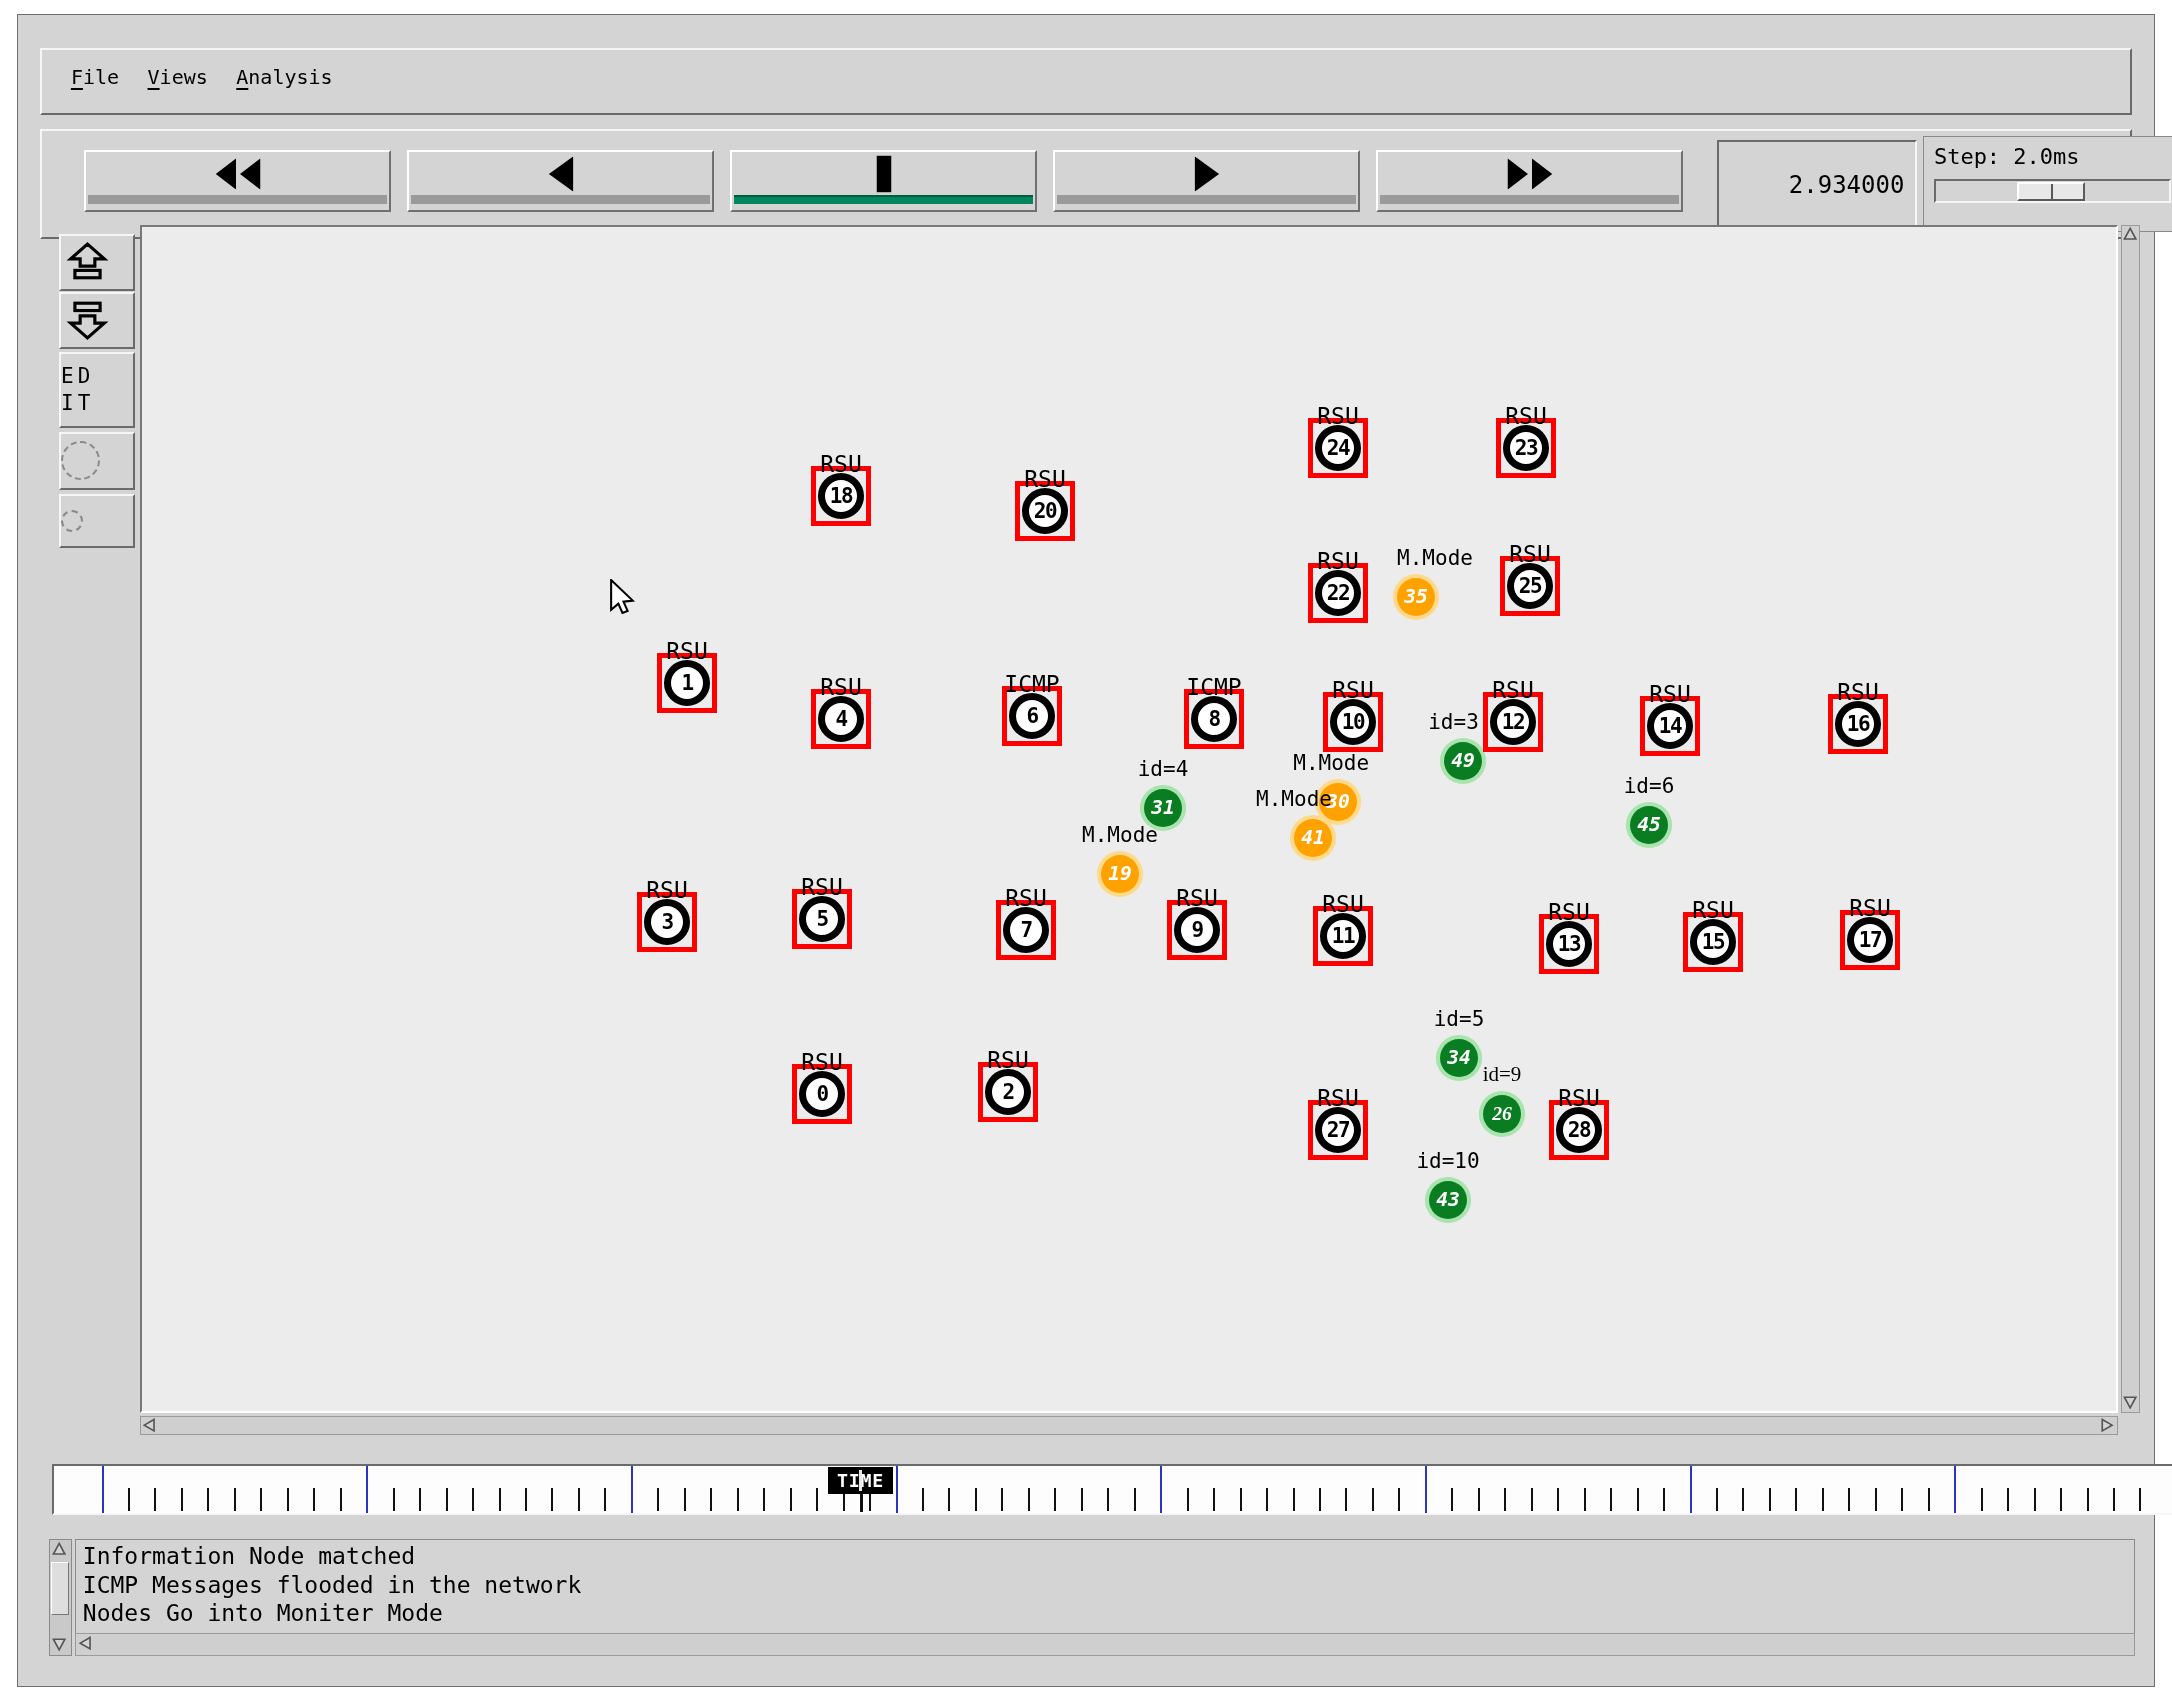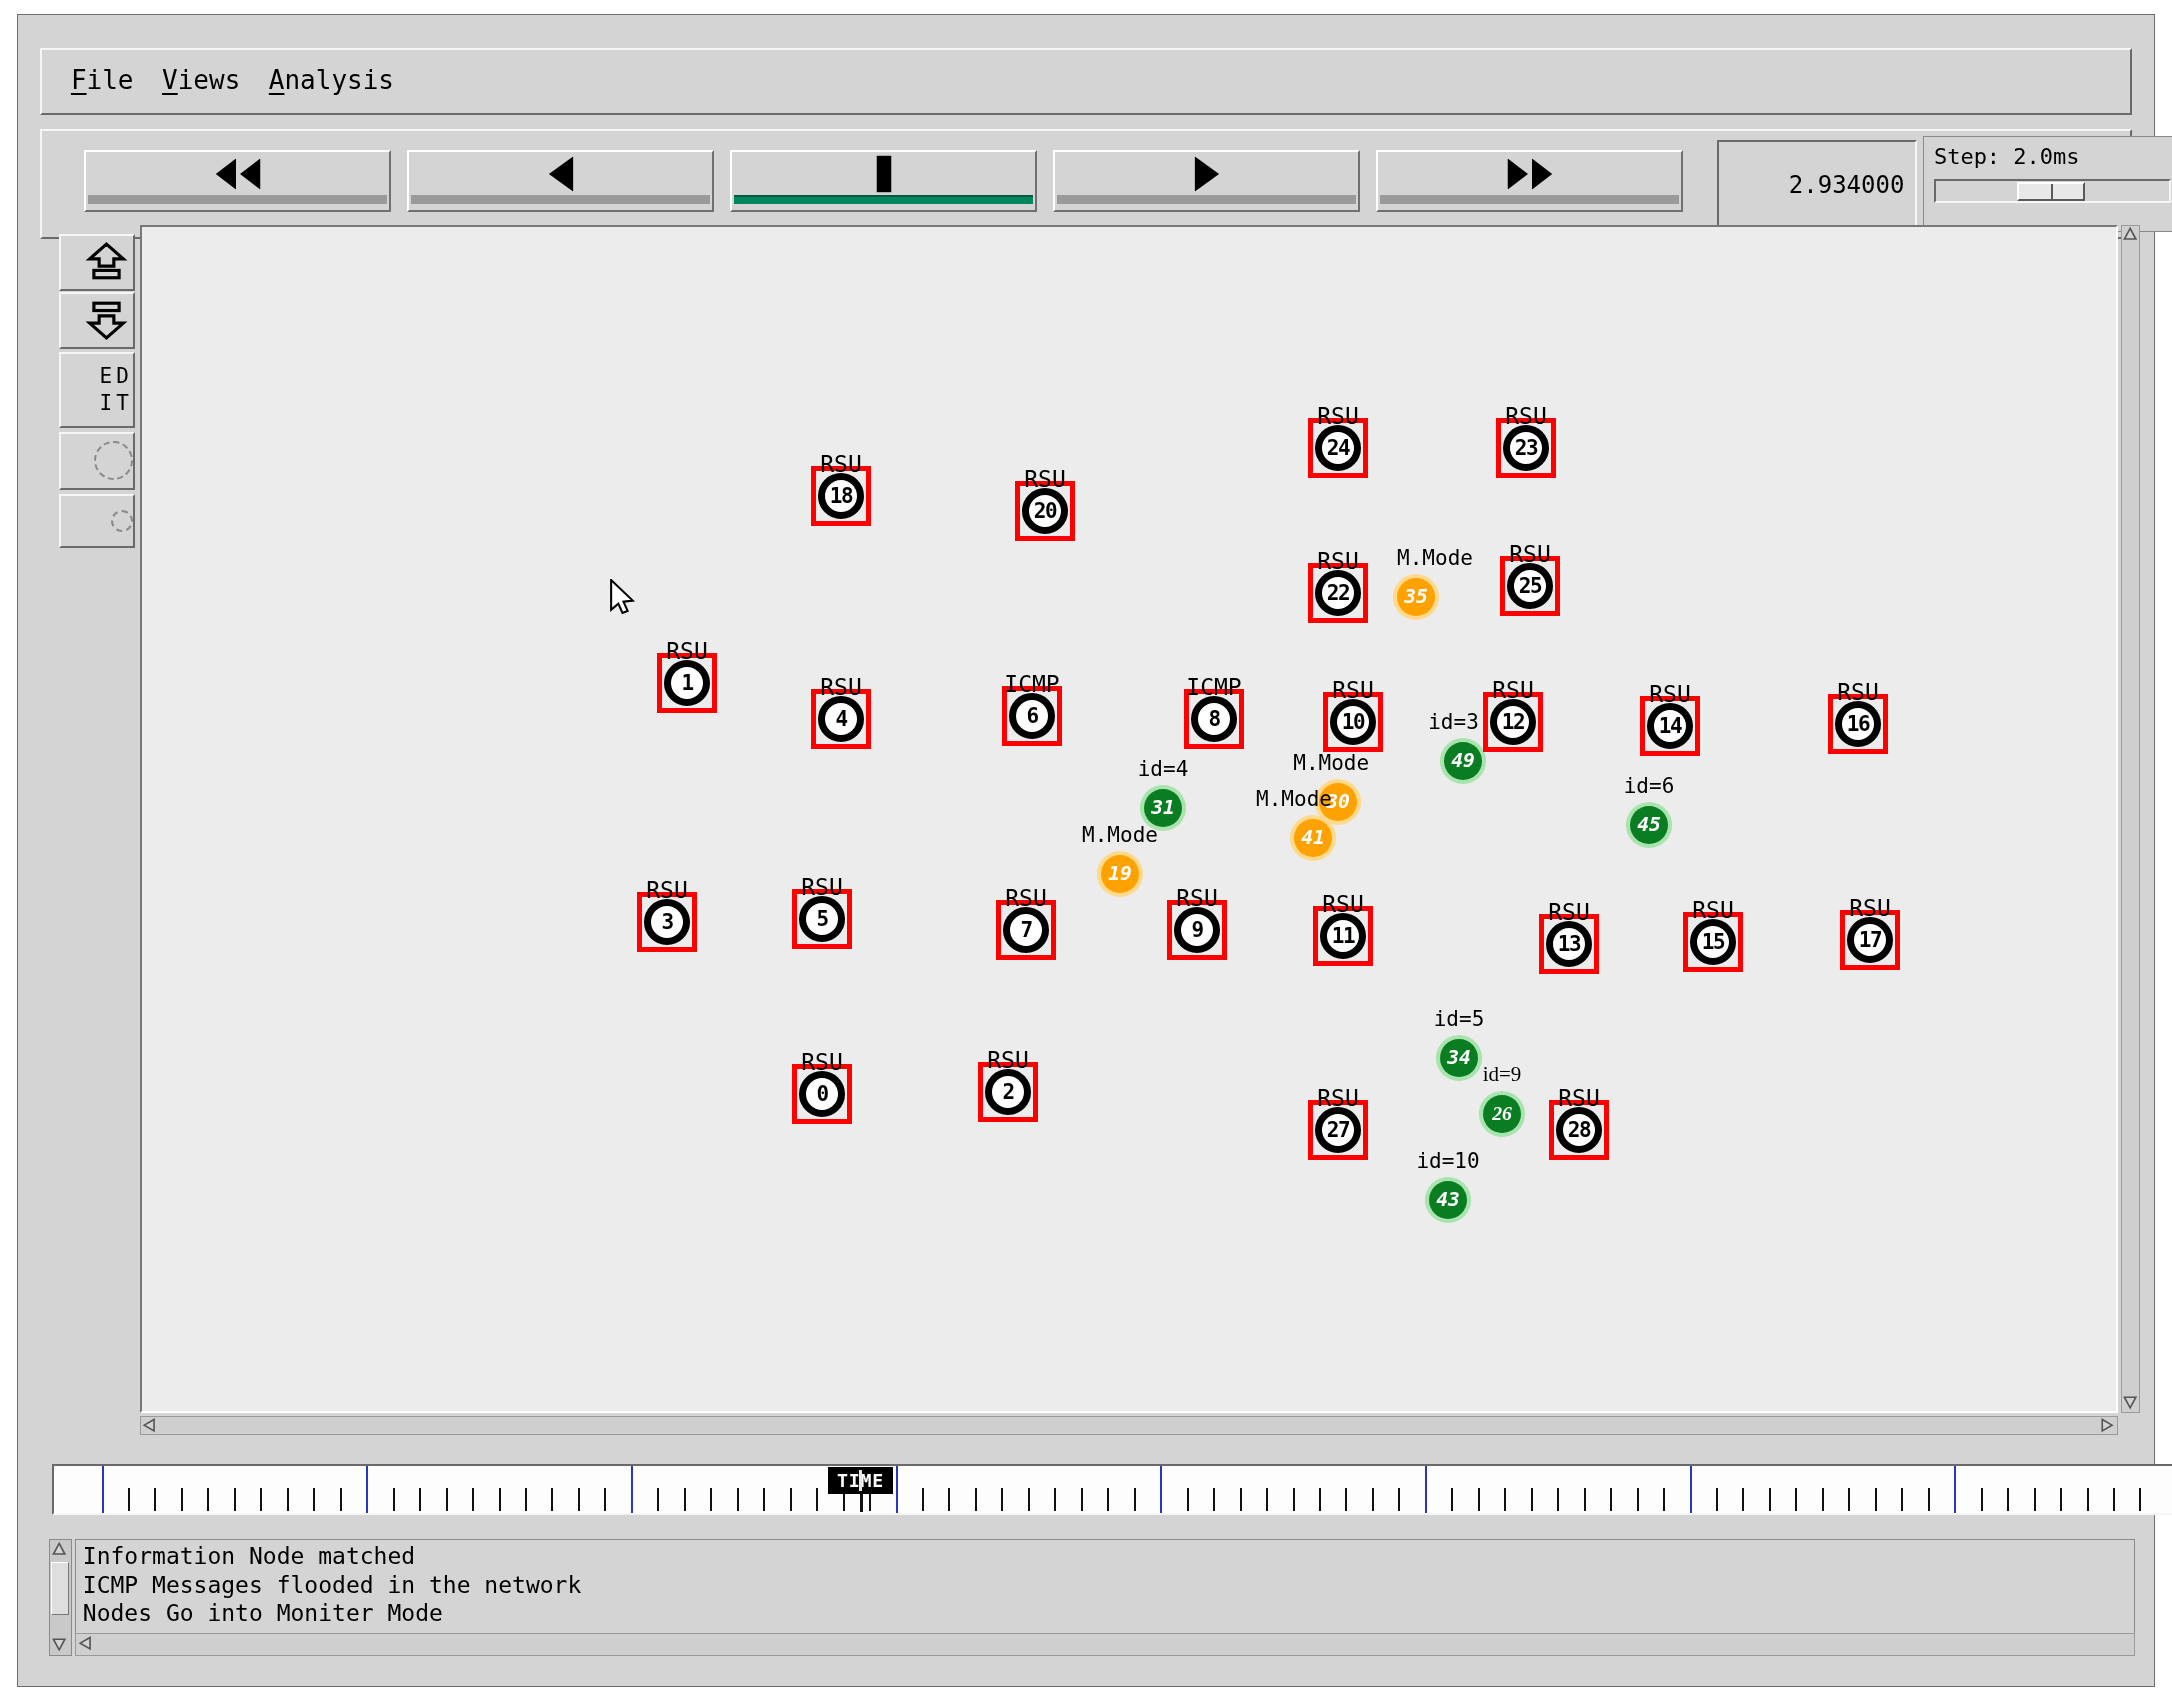--- a/index.html
+++ b/index.html
@@ -5,21 +5,21 @@
   * { box-sizing: border-box; margin: 0; padding: 0; }
   html, body { width: 2172px; height: 1703px; background: #ffffff; overflow: hidden;
                font-family: "DejaVu Sans Mono", "Liberation Mono", monospace; }
   #window { position: absolute; left: 17px; top: 13.6px; width: 2138px; height: 1673px;
             background: #d4d4d4; border: 1.4px solid #6e6e6e; }
   .raised { background: #d4d4d4; border-style: solid; border-width: 2px;
             border-color: #f6f6f6 #6a6a6a #6a6a6a #f6f6f6; }
 
   
   #menubar { position: absolute; left: 22.4px; top: 33px; width: 2092px; height: 67px; }
-  .menu-item { display: inline-block; margin-left: 28.5px; margin-top: 15px; font-size: 26px; color: #000; cursor: default; }
+  .menu-item { display: inline-block; margin-left: 28.5px; margin-top: 15px; font-size: 20px; color: #000; cursor: default; }
   .menu-item .ul { text-decoration: underline; text-underline-offset: 4.1px; }
   #title-field { position: absolute; left: 400px; top: 6.8px; width: 1682px; height: 49px;
                  border-style: solid; border-width: 2px; border-color: #6a6a6a #f6f6f6 #f6f6f6 #6a6a6a;
                  background: #d4d4d4; text-align: center; font-size: 23px; line-height: 45px; }
 
   
   #controlbar { position: absolute; left: 22.4px; top: 114px; width: 2092px; height: 110px; }
   .tbtn { position: absolute; top: 19px; width: 307px; height: 62px; background: #d4d4d4;
           border-style: solid; border-width: 2px; border-color: #ffffff #707070 #707070 #ffffff; }
   .tbtn svg { position: absolute; left: 50%; top: 38%; transform: translate(-50%,-50%); }
@@ -33,21 +33,21 @@
   #step-label { font-size: 22px; padding: 6.8px 0 0 9.5px; }
   #step-groove { position: absolute; left: 9.5px; right: 9.5px; top: 42px; height: 24.4px;
                  border-style: solid; border-width: 2px; border-color: #6a6a6a #f6f6f6 #f6f6f6 #6a6a6a; }
   #step-thumb { position: absolute; left: 81px; top: 0.7px; width: 68px; height: 19px; background: #e8e8e8;
                 border-style: solid; border-width: 2px; border-color: #ffffff #5a5a5a #5a5a5a #ffffff; }
   #step-thumb::after { content:""; position: absolute; left: 32px; top: 0; bottom: 0; width: 2px; background: #5a5a5a; }
 
   
   .toolbtn { position: absolute; left: 41px; width: 76px; background: #d4d4d4;
              border-style: solid; border-width: 2px; border-color: #f6f6f6 #6a6a6a #6a6a6a #f6f6f6;
-             display: flex; align-items: center; justify-content: flex-end; }
+             display: flex; align-items: center; justify-content: flex-start; }
   #edit-btn { font-size: 21px; line-height: 27px; letter-spacing: 4.1px; text-align: center; }
   .dash-circle { border: 2px dashed #8a8a8a; border-radius: 50%; }
 
   
   #canvas { position: absolute; left: 122px; top: 210px; width: 1978px; height: 1188px;
             background: #ececec; border-style: solid; border-width: 2px;
             border-color: #787878 #ffffff #ffffff #787878; overflow: hidden; }
   
   .node { position: absolute; transform: translate(-50%,-50%); z-index: 5; }
   .node .sq { position: relative; width: 60px; height: 60px; border: 5.4px solid #ff0000; background: transparent; }

